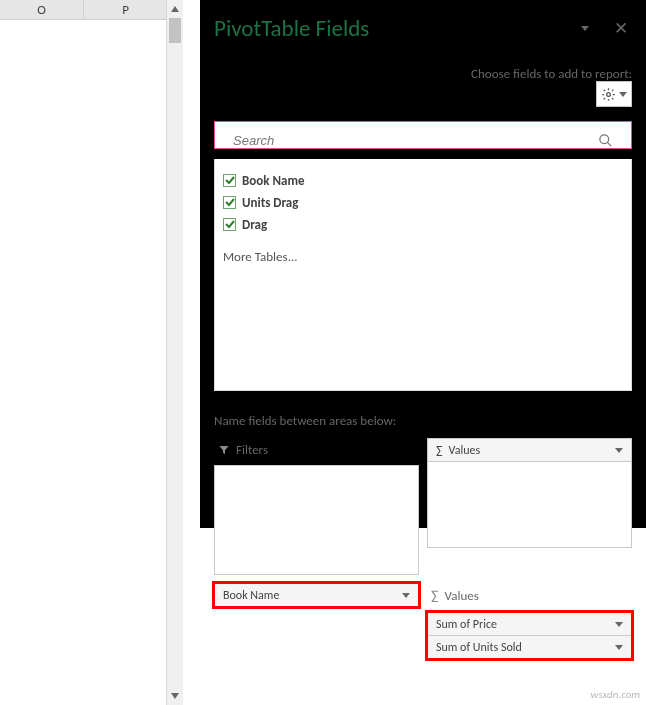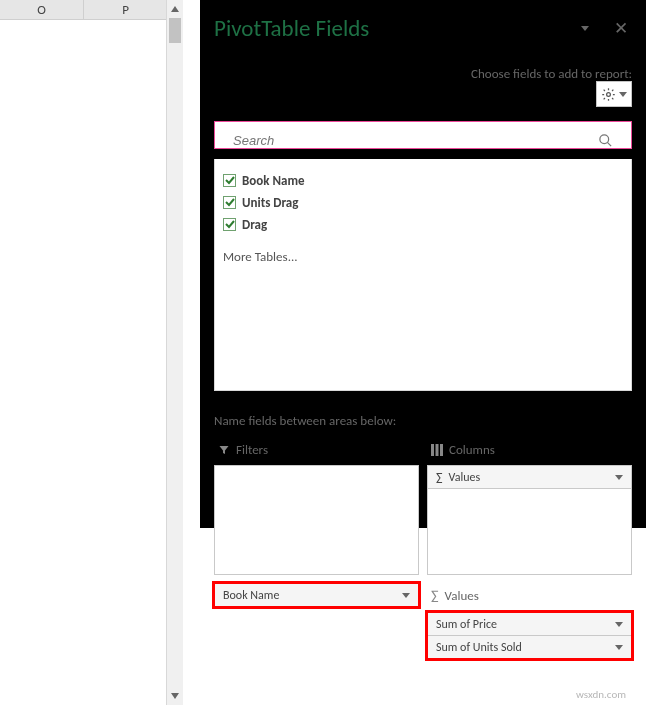--- a/index.html
+++ b/index.html
@@ -218,24 +218,25 @@
       display: flex;
       align-items: center;
       gap: 6px;
     }
     .highlight-red {
       outline: 3px solid #ff0000;
       outline-offset: -1px;
     }
     .watermark {
       position: absolute;
-      right: 20px;
+      right: 6px;
       bottom: 4px;
       font-size: 11px;
       color: #b7b7b7;
+      font-style: italic;
     }
     .tri-down {
       width: 0; height: 0;
       border-left: 4px solid transparent;
       border-right: 4px solid transparent;
       border-top: 5px solid #666;
     }
     .close-x {
       font-size: 17px;
       color: #666;
@@ -341,30 +342,20 @@
           <svg width="12" height="12" viewBox="0 0 24 24" fill="#888">
               <path d="M3 4h18l-7 9v7l-4-2v-5z"></path>
             </svg>
         </span>
         <span>Filters</span>
       </div>
       <div class="area-box tall"></div>
     </div>
 
     <div class="area">
-      <div class="area-header">
-        <span class="col-icon">
-          <svg width="12" height="12" viewBox="0 0 12 12" fill="#888">
-              <rect x="0" y="0" width="3" height="12"></rect>
-              <rect x="4.5" y="0" width="3" height="12"></rect>
-              <rect x="9" y="0" width="3" height="12"></rect>
-            </svg>
-        </span>
-        <span>Columns</span>
-      </div>
       <div class="area-box tall">
         <div class="area-item">
           <span class="sigma-row">
             <span style="font-weight:400;">∑</span>
             <span>Values</span>
           </span>
           <div class="tri-down"></div>
         </div>
       </div>
     </div>

